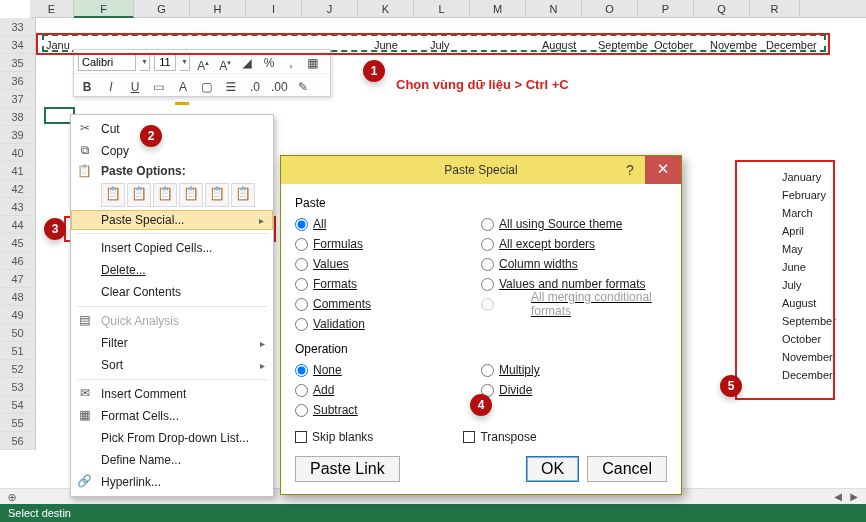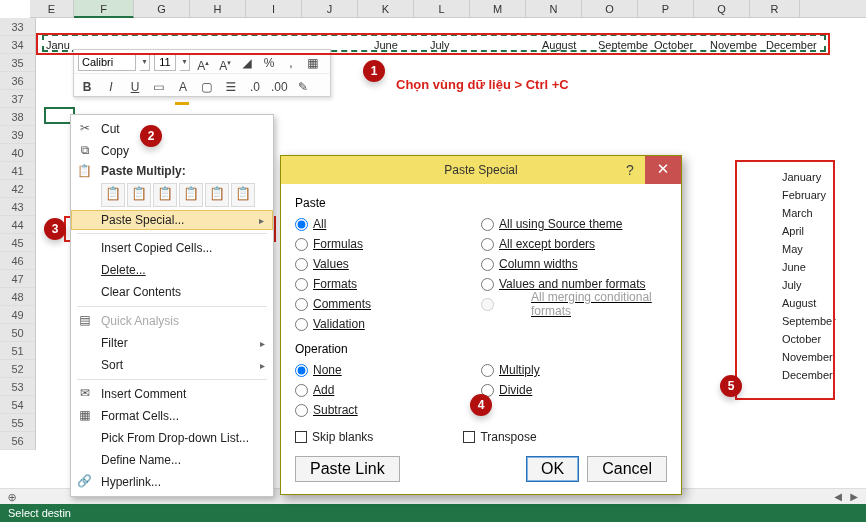--- a/index.html
+++ b/index.html
@@ -191,21 +191,21 @@
 
   <div class="ctx">
     <div class="mi">
         <span class="ic">✂</span>
         <span>Cut</span>
       </div>
     <div class="mi">
         <span class="ic">⧉</span>
         <span>Copy</span>
       </div>
-    <div class="section"><span class="ic" style="left:6px;position:absolute">📋</span><span>Paste Multiply:</span></div>
+    <div class="section"><span class="ic" style="left:6px;position:absolute">📋</span><span>Paste Options:</span></div>
     <div class="pasteicons">
       <div class="pi"></div>
       <div class="pi"></div>
       <div class="pi"></div>
       <div class="pi"></div>
       <div class="pi"></div>
       <div class="pi"></div>
     </div>
     <div class="mi hov">
         <span>Paste Special...</span>

